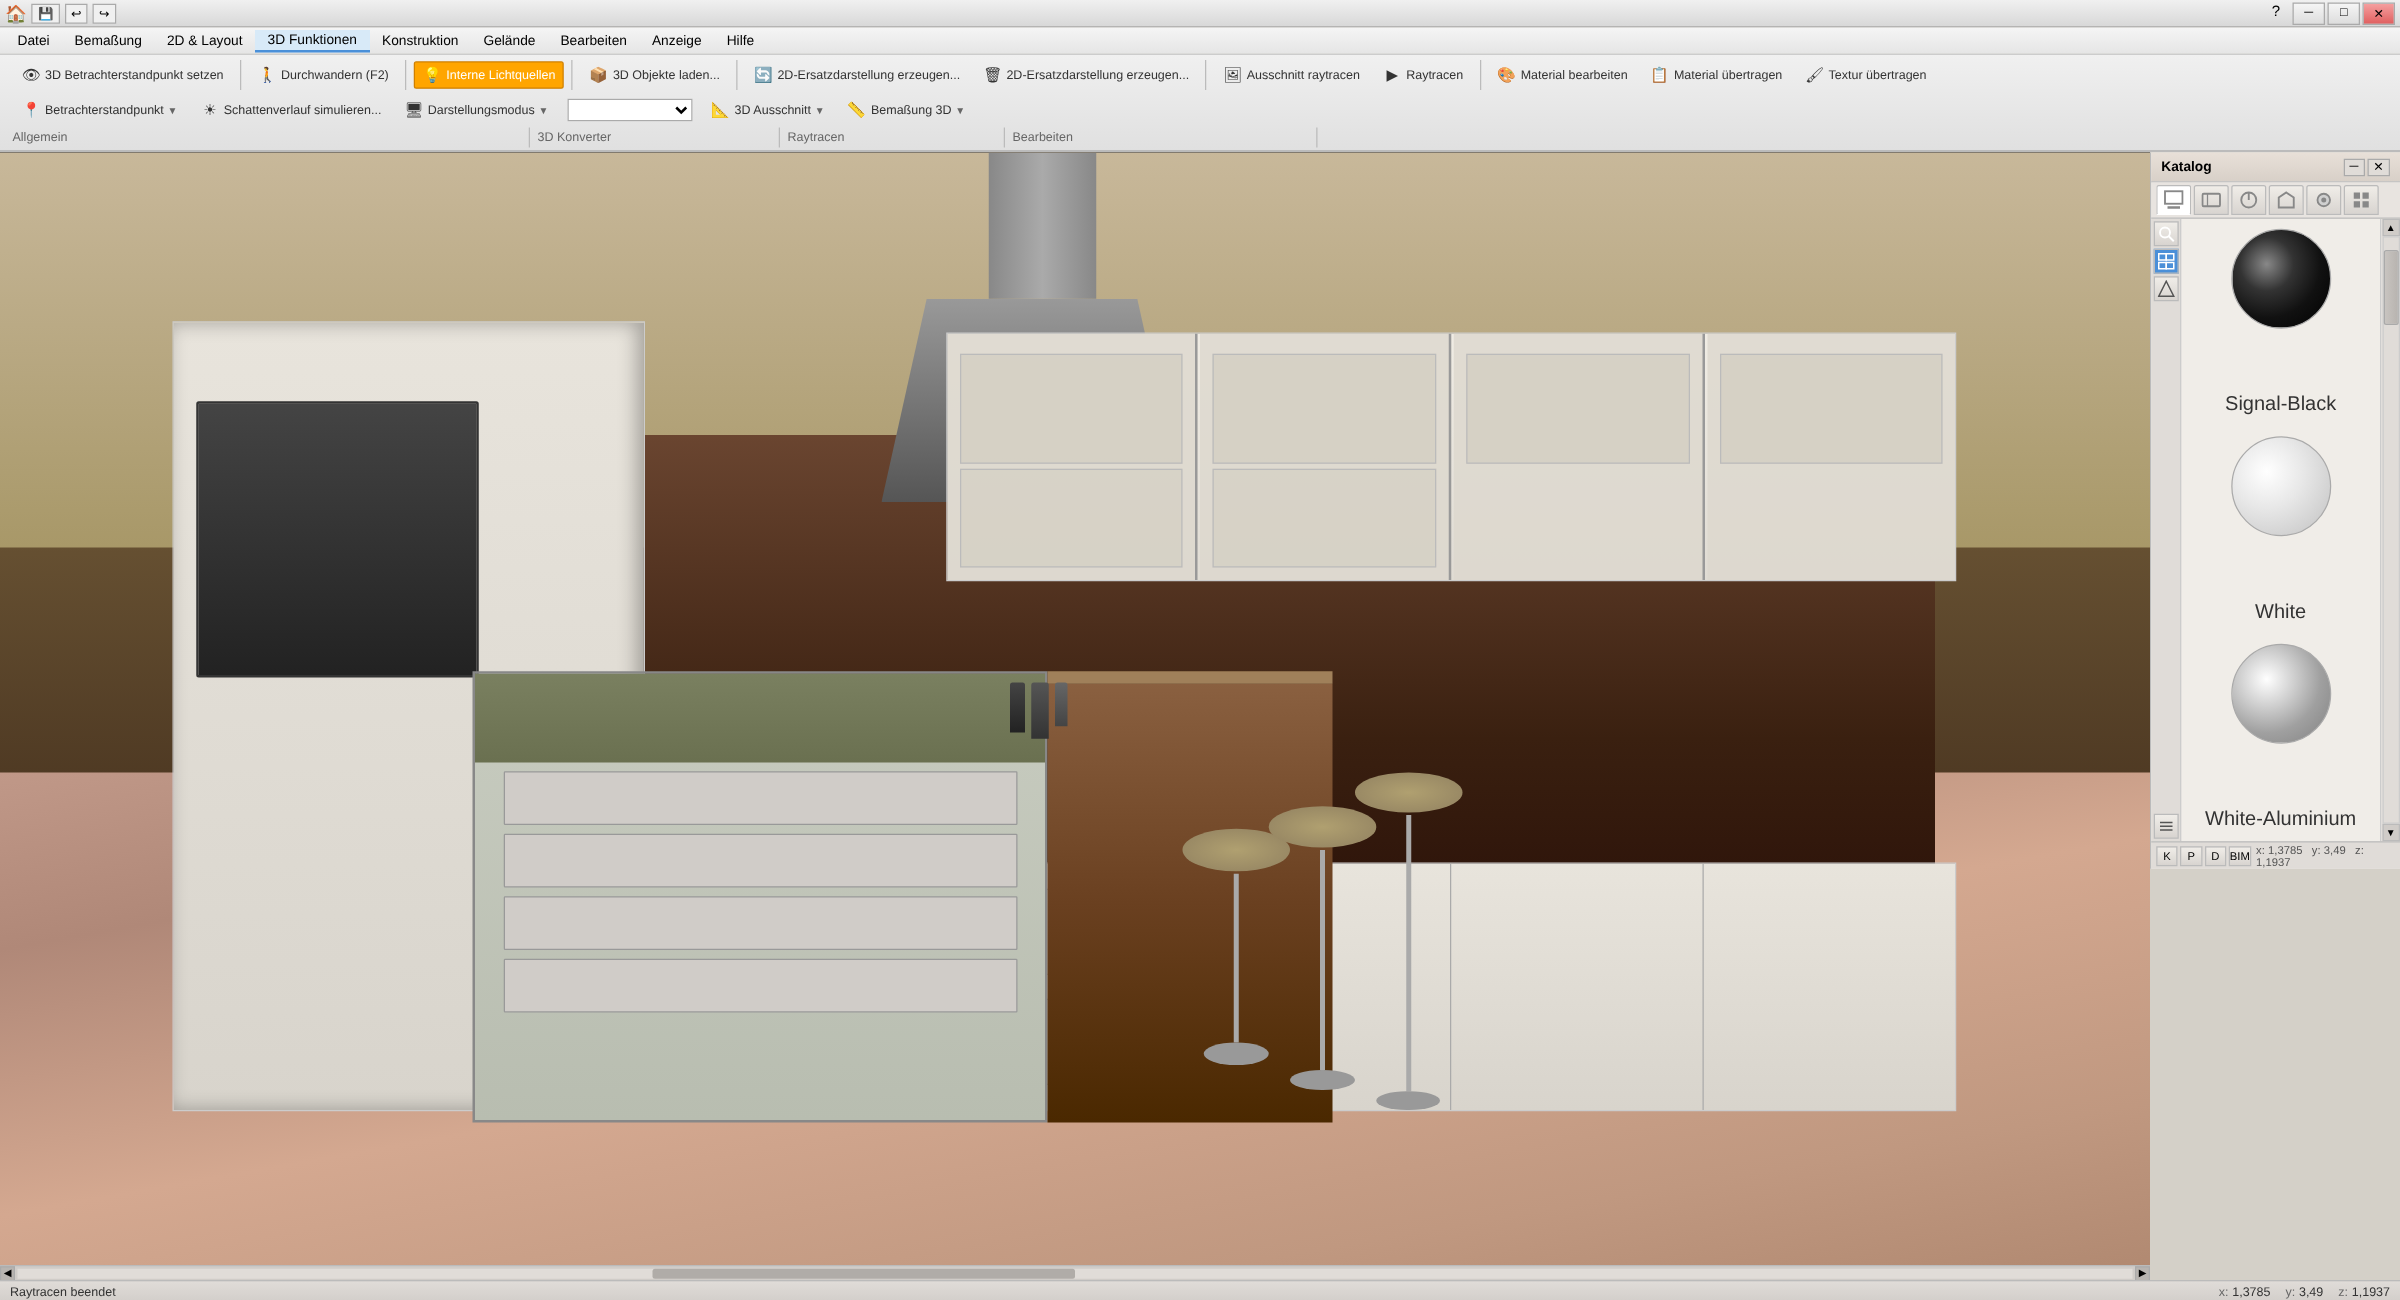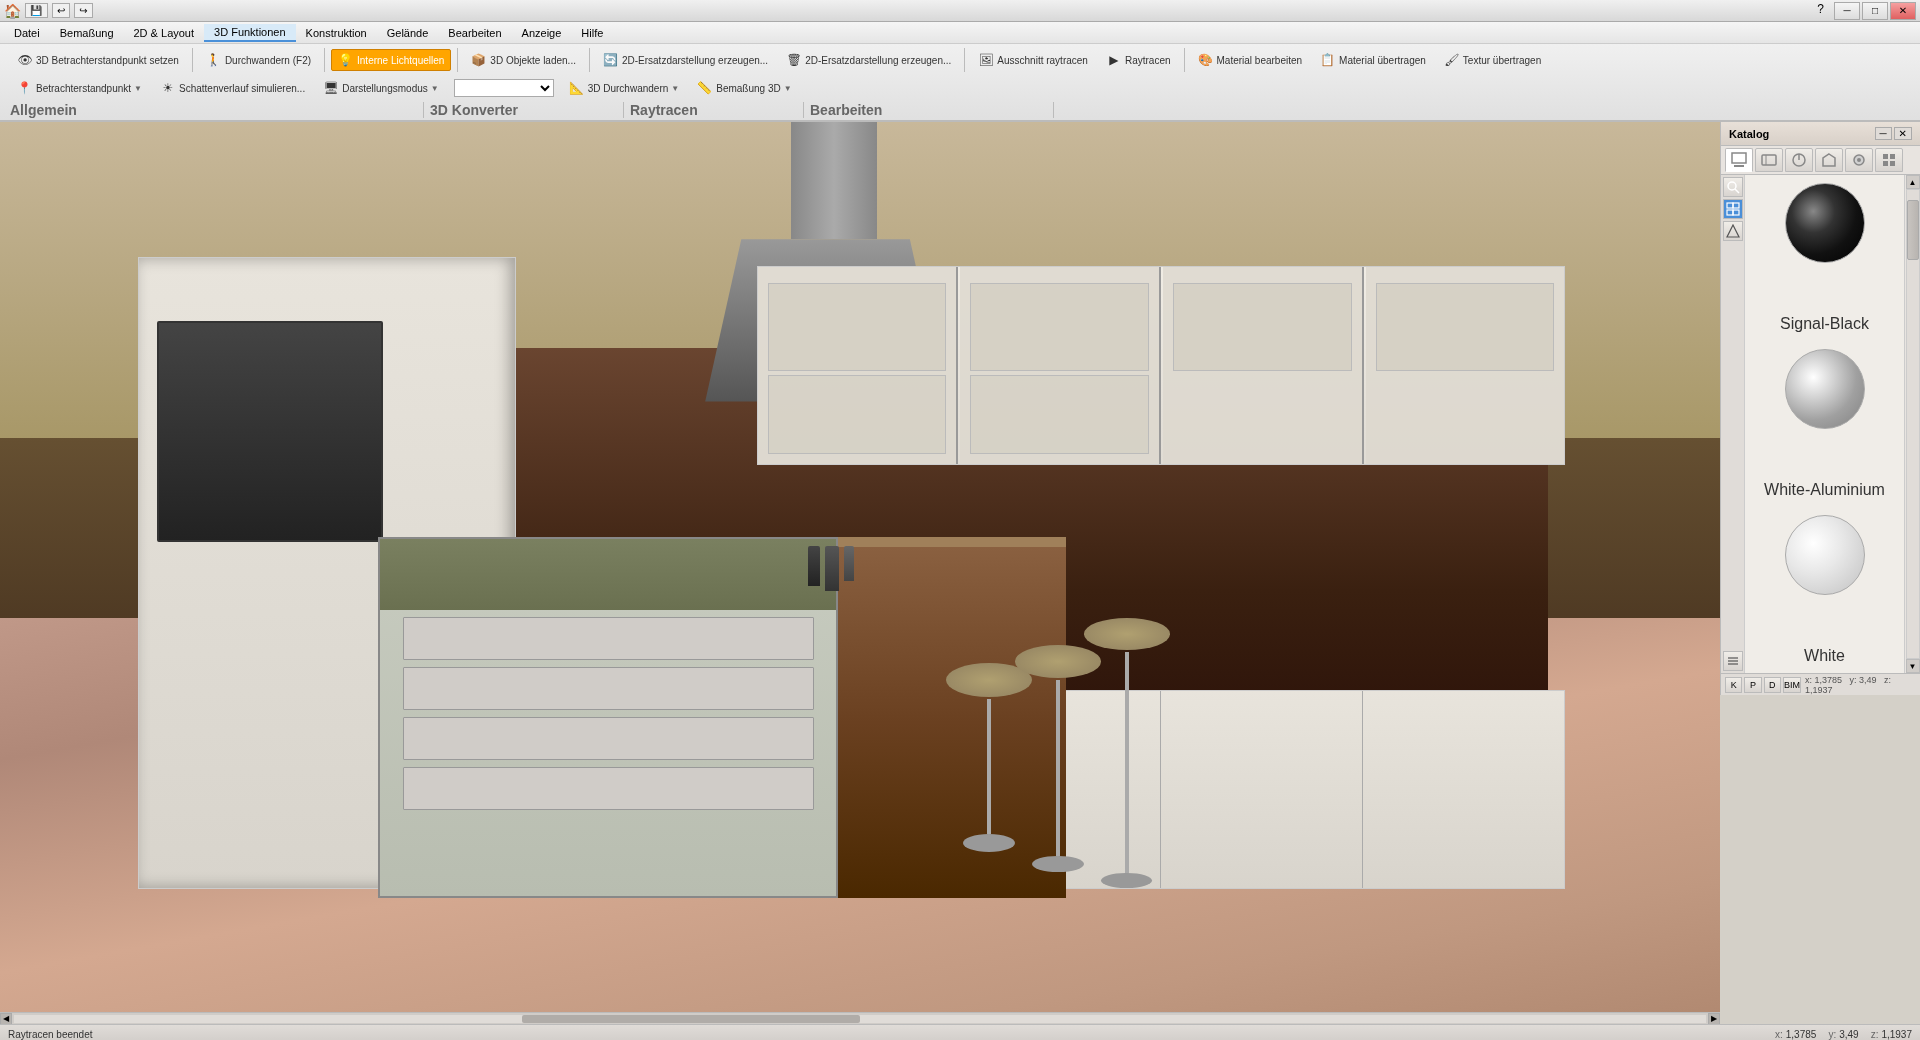--- a/index.html
+++ b/index.html
@@ -99,27 +99,26 @@
 
     
     .section-label-row {
       display: flex;
       align-items: center;
       height: 16px;
       padding: 0 4px;
     }
     .section-label {
       padding: 0 6px;
-      font-size: 14px;
+      font-size: 10px;
       color: #666;
       border-right: 1px solid #bbb;
       height: 100%;
       display: flex;
       align-items: center;
-      font-weight: bold;
     }
 
     
     #main-area {
       display: flex;
       height: calc(1040px - 22px - 22px - 58px - 16px - 20px);
     }
 
     
     #viewport {
@@ -457,21 +456,21 @@
         <span>Schattenverlauf simulieren...</span>
       </div>
       <div class="tool-btn">
         <span class="tool-icon">🖥</span>
         <span>Darstellungsmodus</span>
         <span class="dropdown-arrow">▼</span>
       </div>
       <select style="height:18px; font-size:10px; border:1px solid #aaa; background:#fff; margin: 0 4px; min-width:100px;"></select>
       <div class="tool-btn">
         <span class="tool-icon">📐</span>
-        <span>3D Durchwandern</span>
+        <span>3D Ausschnitt</span>
         <span class="dropdown-arrow">▼</span>
       </div>
       <div class="tool-btn">
         <span class="tool-icon">📏</span>
         <span>Bemaßung 3D</span>
         <span class="dropdown-arrow">▼</span>
       </div>
     </div>
   </div>
 
@@ -714,27 +713,27 @@
 
           <div class="catalog-item">
             <div class="material-swatch swatch-signal-black"></div>
             <span class="material-label">Signal-Black</span>
           </div>
 
 
 
 
           <div class="catalog-item">
+            <div class="material-swatch swatch-white"></div>
+            <span class="material-label">White</span>
+          </div>
+
+          <div class="catalog-item">
             <div class="material-swatch swatch-white-aluminium"></div>
             <span class="material-label">White-Aluminium</span>
-          </div>
-
-          <div class="catalog-item">
-            <div class="material-swatch swatch-white"></div>
-            <span class="material-label">White</span>
           </div>
         </div>
 
         <div id="catalog-scroll">
           <div class="scroll-arrow">▲</div>
           <div class="scroll-track">
             <div class="scroll-thumb"></div>
           </div>
           <div class="scroll-arrow">▼</div>
         </div>

